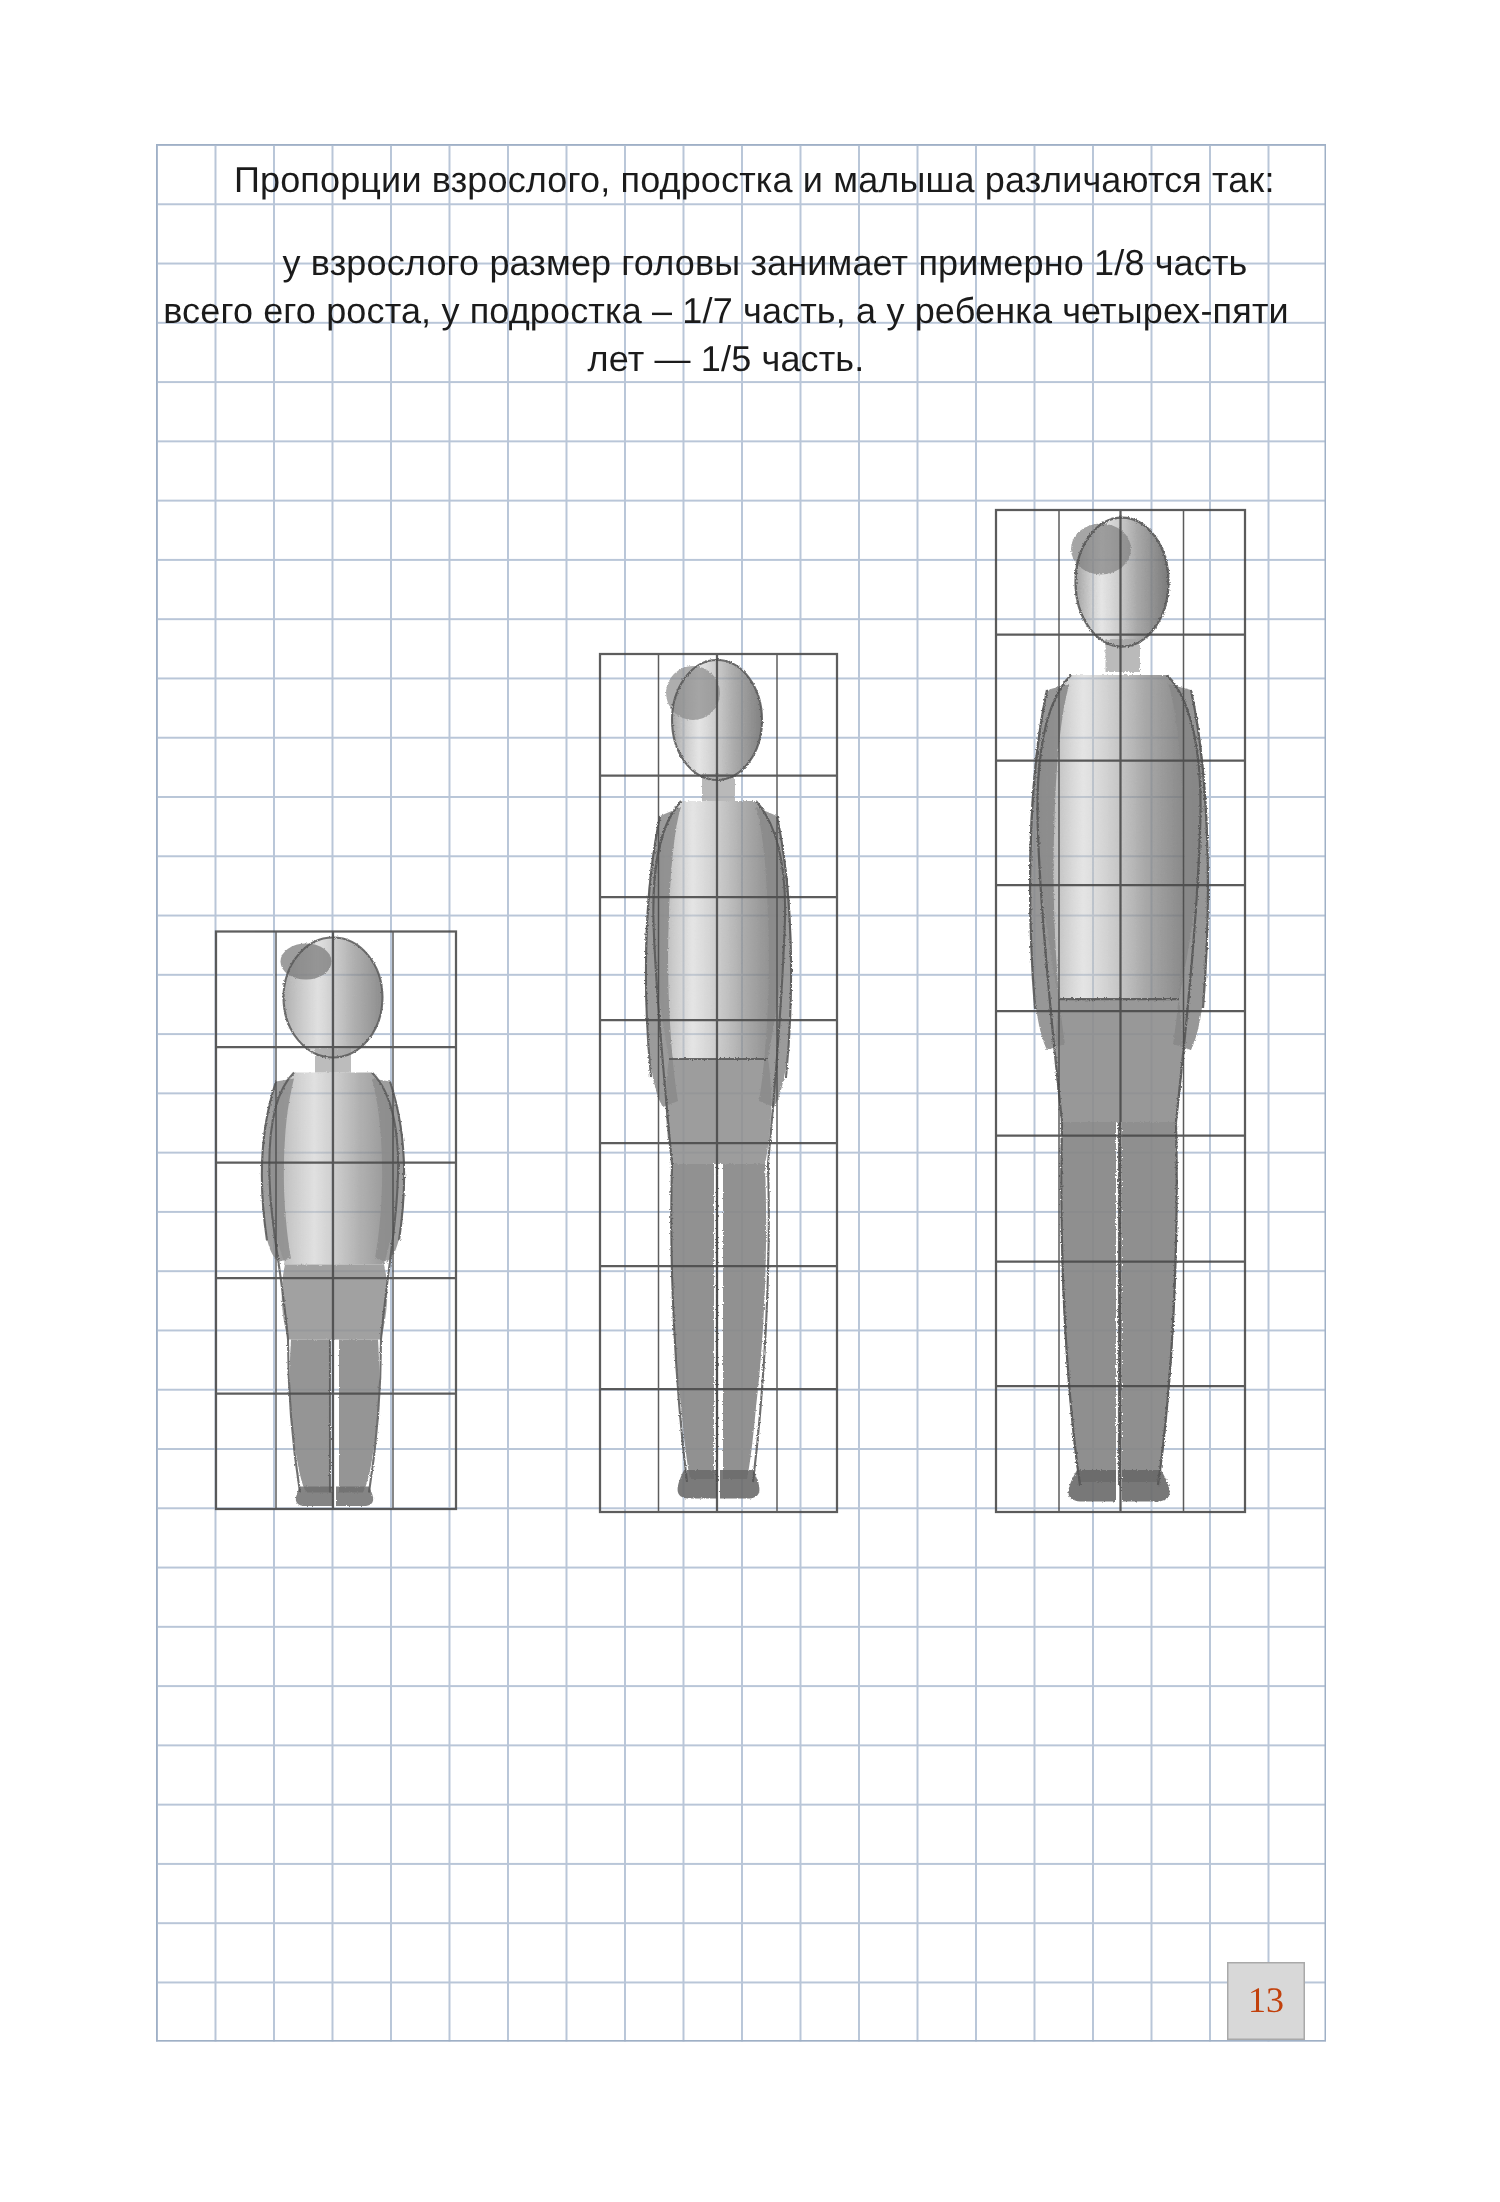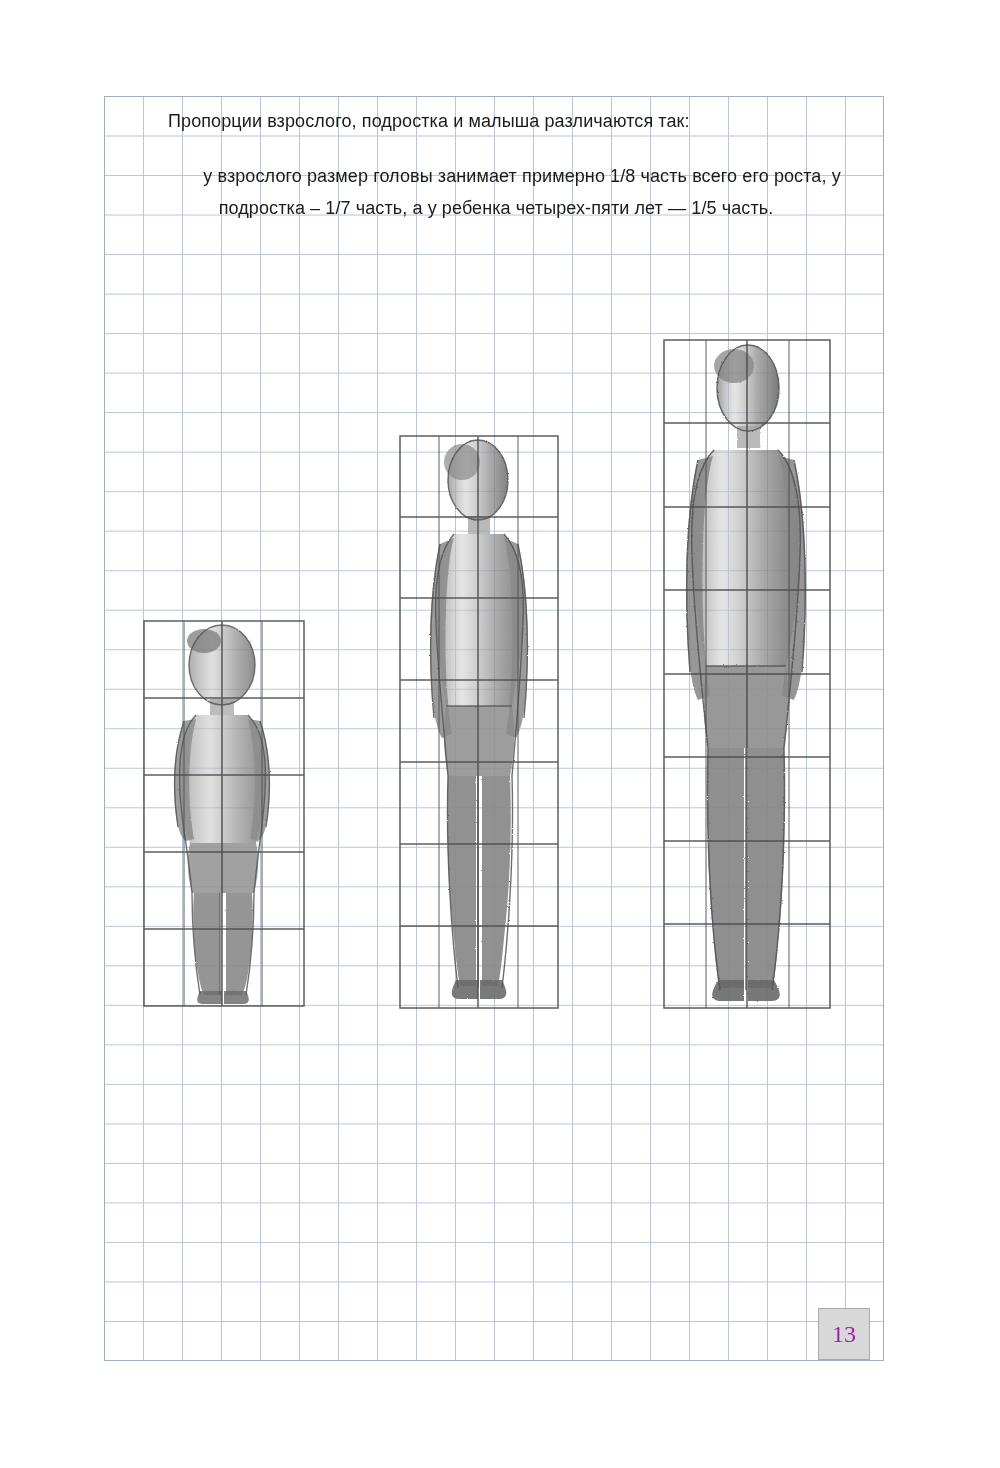--- a/index.html
+++ b/index.html
@@ -51,25 +51,24 @@
 
   
   #text-block {
     position: absolute;
     left: 104px;
     top: 96px;
     width: 780px;
     padding: 0;
   }
   .para {
-    font-size: 18px;
+    font-size: 24px;
     line-height: 32px;
     color: #1b1b1b;
     letter-spacing: 0.1px;
-    margin-left: 12px;
   }
   #para-1 {
     position: absolute;
     left: 0px;
     top: 9px;
     width: 760px;
     text-indent: 52px;
   }
   #para-2 {
     position: absolute;
@@ -103,21 +102,21 @@
     top: 1308px;
     width: 52px;
     height: 52px;
     background: #d8d8d8;
     border: 1px solid #a9a9a9;
     box-sizing: border-box;
     display: flex;
     align-items: center;
     justify-content: center;
     font-size: 24px;
-    color: #a21caf;
+    color: #c2410c;
     font-family: "Liberation Serif", serif;
   }
 </style>
 </head>
 <body>
 
 <div id="page">
 
   <div id="grid-area"></div>
   <div id="grid-border"></div>

